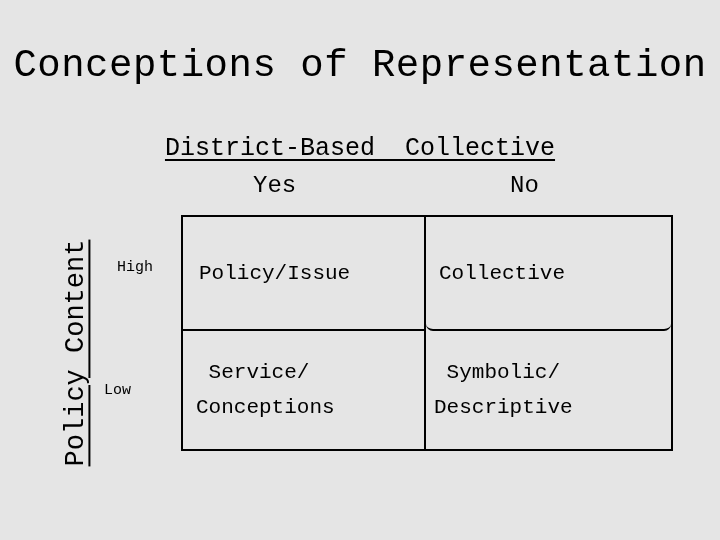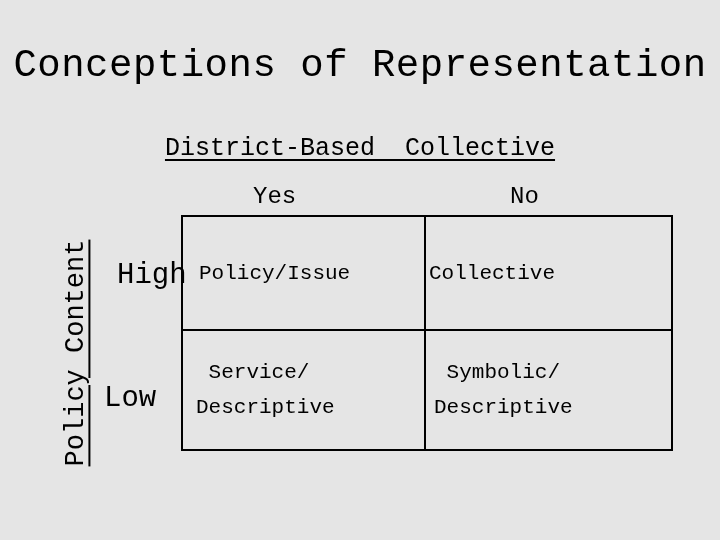--- a/index.html
+++ b/index.html
@@ -35,21 +35,21 @@
     text-align: center;
     font-size: 25px;
     font-weight: 400;
     text-decoration: underline;
     text-decoration-thickness: 2px;
     text-underline-offset: 4px;
     white-space: pre;
   }
   .col-label {
     position: absolute;
-    top: 183px;
+    top: 172px;
     font-size: 24px;
     font-weight: 400;
   }
   .col-label-yes { left: 253px; }
   .col-label-no  { left: 510px; }
 
   .row-axis-title {
     position: absolute;
     left: 76px;
     top: 353px;
@@ -63,21 +63,21 @@
     white-space: nowrap;
     transform: rotate(-90deg);
     font-size: 27px;
     font-weight: 400;
     text-decoration: underline;
     text-decoration-thickness: 2px;
     text-underline-offset: 5px;
   }
   .row-label {
     position: absolute;
-    font-size: 29px;
+    font-size: 15px;
     font-weight: 400;
   }
   .row-label-high { left: 117px; top: 259px; }
   .row-label-low  { left: 104px; top: 382px; }
 
   .matrix {
     position: absolute;
     left: 181px;
     top: 215px;
     width: 492px;
@@ -90,21 +90,21 @@
   }
   .cell {
     box-sizing: border-box;
     display: flex;
     align-items: center;
     font-size: 21px;
     line-height: 35px;
     white-space: pre-wrap;
   }
   .cell-tl { border-right: 2px solid #000000; border-bottom: 2px solid #000000; padding-left: 16px; }
-  .cell-tr { border-bottom: 2px solid #000000; padding-left: 3px; }
+  .cell-tr { border-bottom: 2px solid #000000; padding-left: 13px; border-radius: 7px; }
   .cell-bl { border-right: 2px solid #000000; padding-left: 13px; }
   .cell-br { padding-left: 8px; }
 </style>
 </head>
 <body>
 
 <div class="slide">
 
   <h1 class="slide-title">Conceptions of Representation</h1>
 
@@ -119,18 +119,18 @@
   </div>
 
   <div class="row-label row-label-high">High</div>
 
   <div class="row-label row-label-low">Low</div>
 
   <div class="matrix">
     <div class="cell cell-tl">Policy/Issue</div>
     <div class="cell cell-tr">Collective</div>
     <div class="cell cell-bl"> Service/
-Descriptive</div>
+Conceptions</div>
     <div class="cell cell-br"> Symbolic/
 Descriptive</div>
   </div>
 
 </div>
 
 </body></html>

